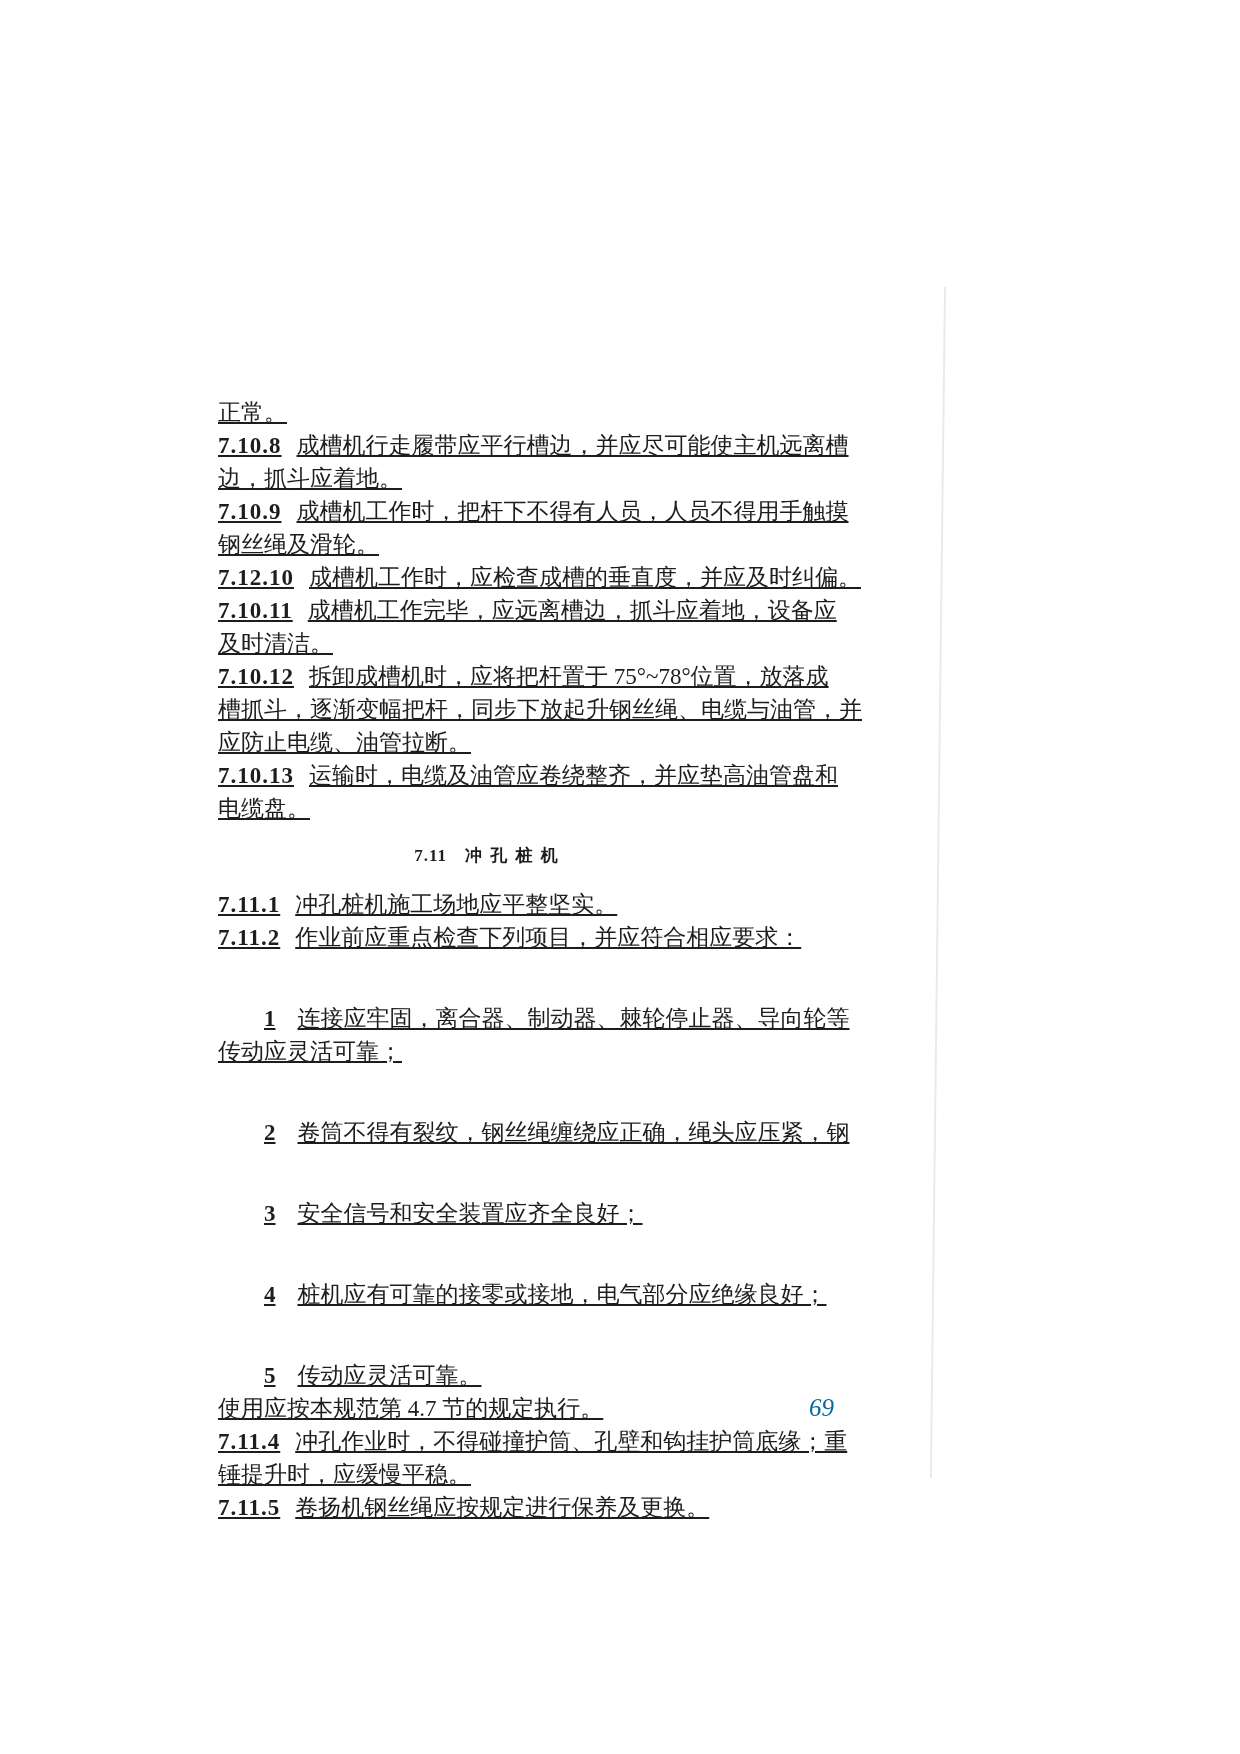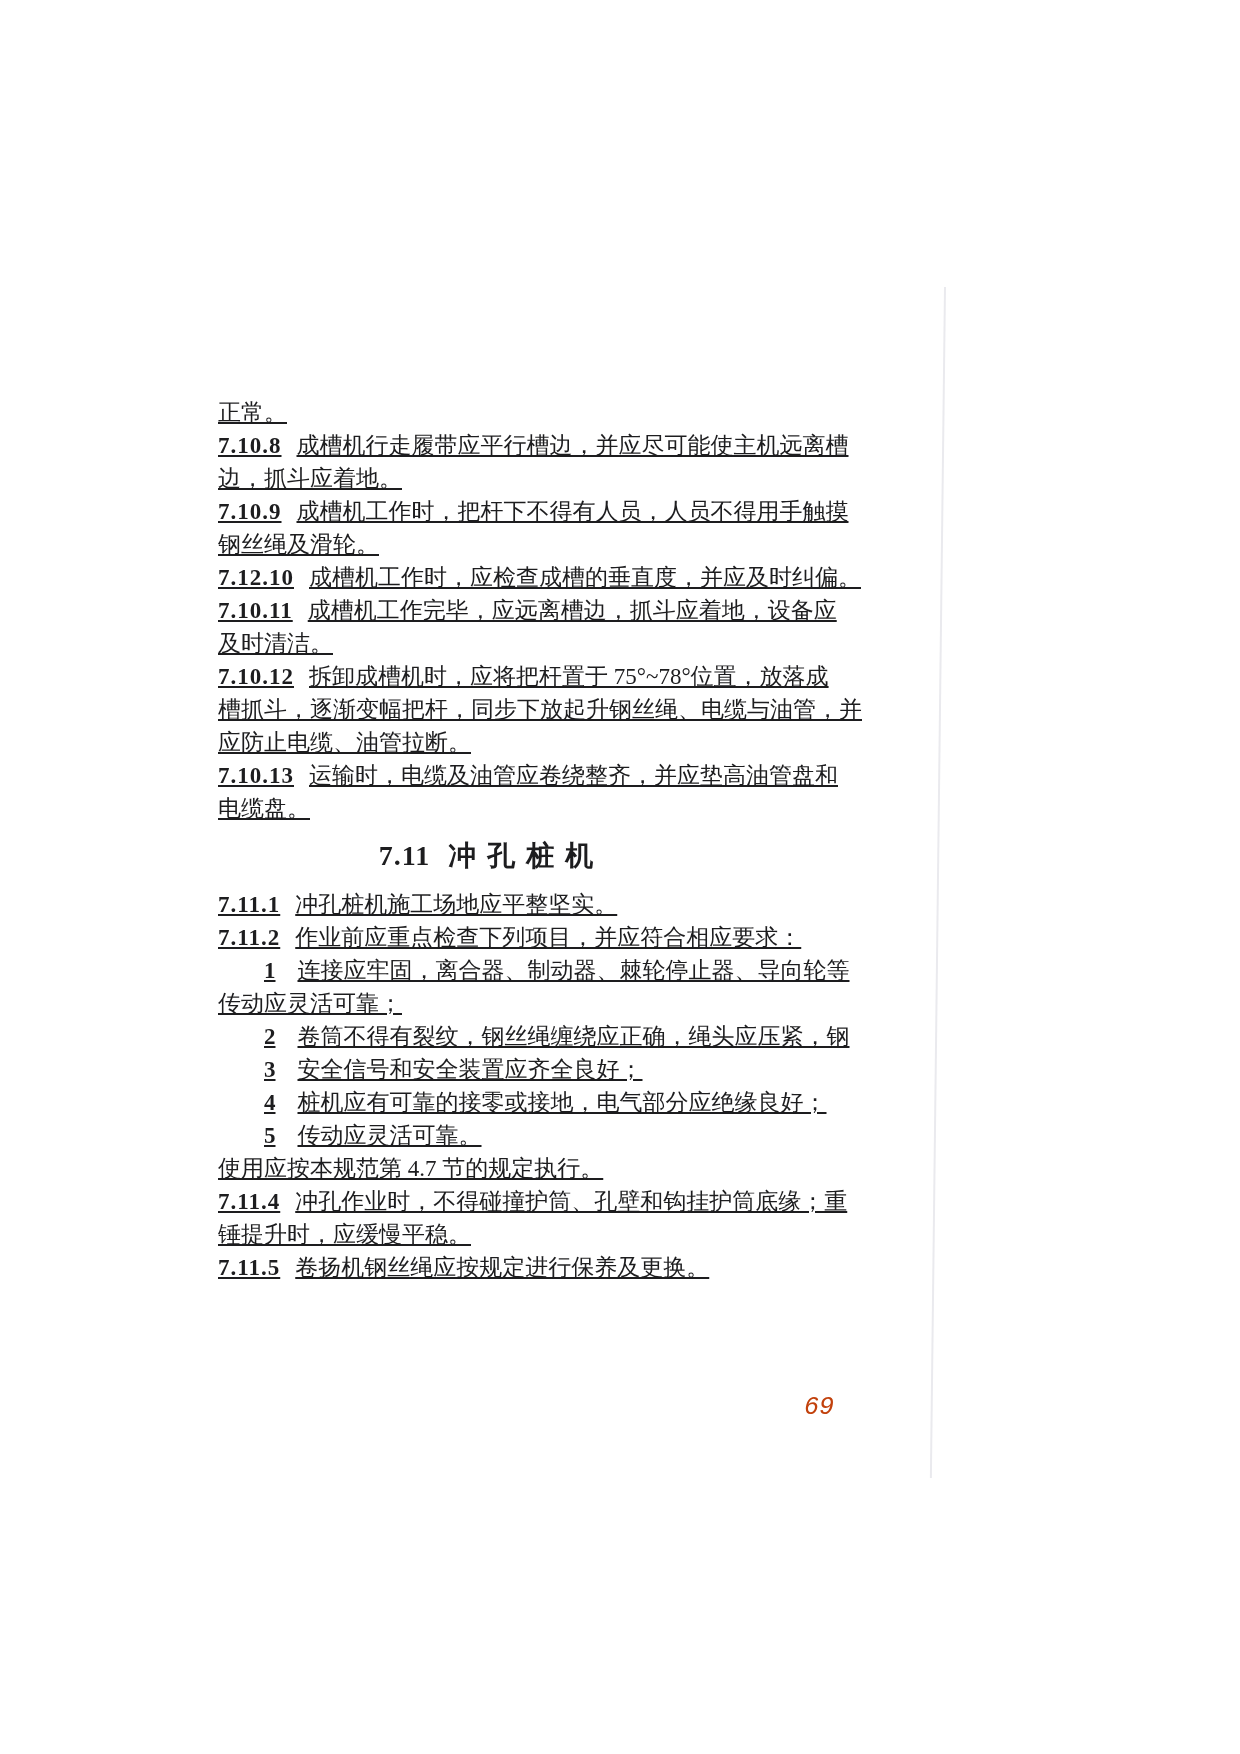--- a/index.html
+++ b/index.html
@@ -34,44 +34,43 @@
     width: 630px;
     font-size: 23px;
     line-height: 33px;
   }
   .line { white-space: nowrap; text-decoration: underline; }
   .line .lead {
     font-weight: bold;
     letter-spacing: 1px;
     margin-right: 15px;
   }
-  .line.item { padding-left: 46px; }
+  .line.item { padding-left: 46px; margin-top: 48px; }
   .line.item .lead { margin-right: 22px; letter-spacing: 0; }
   .heading {
     text-align: center;
     font-weight: bold;
-    font-size: 28px;
+    font-size: 17px;
     line-height: 33px;
     margin: 14px 92px 16px 0;
     white-space: nowrap;
   }
   .heading .lead { margin-right: 18px; letter-spacing: 1px; }
   .heading .heading-text { letter-spacing: 2px; }
   .page-number {
     position: absolute;
     left: 218px;
     top: 1391px;
     width: 620px;
     text-align: right;
     padding-right: 4px;
     font-style: italic;
     font-size: 25px;
     line-height: 33px;
-    color: #c2410c;
-    font-family: Liberation Mono, monospace;
+    color: #0369a1;
   }
 </style>
 </head>
 <body>
 
 <div class="page">
   <div class="scan-line"></div>
   <div class="text-block">
       <div class="line"><span class="line-text">正常。</span></div>
       <div class="line"><span class="lead">7.10.8</span><span class="line-text">成槽机行走履带应平行槽边，并应尽可能使主机远离槽</span></div>

